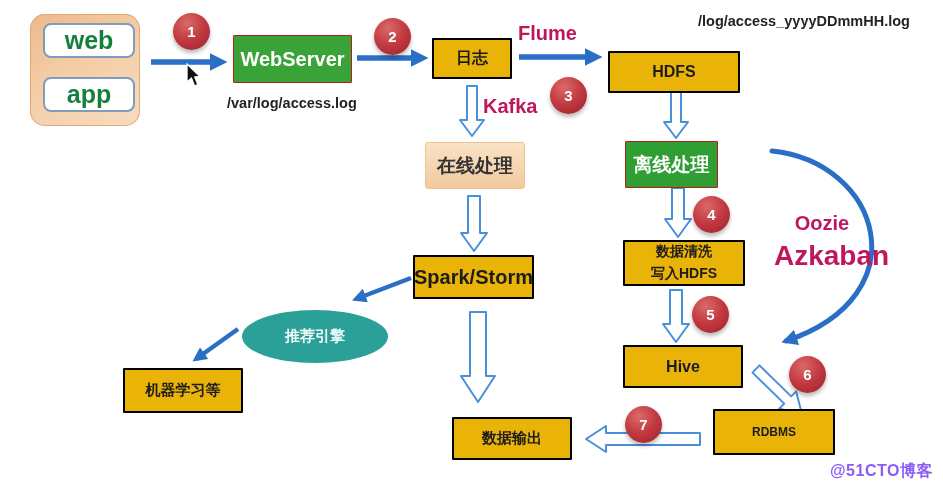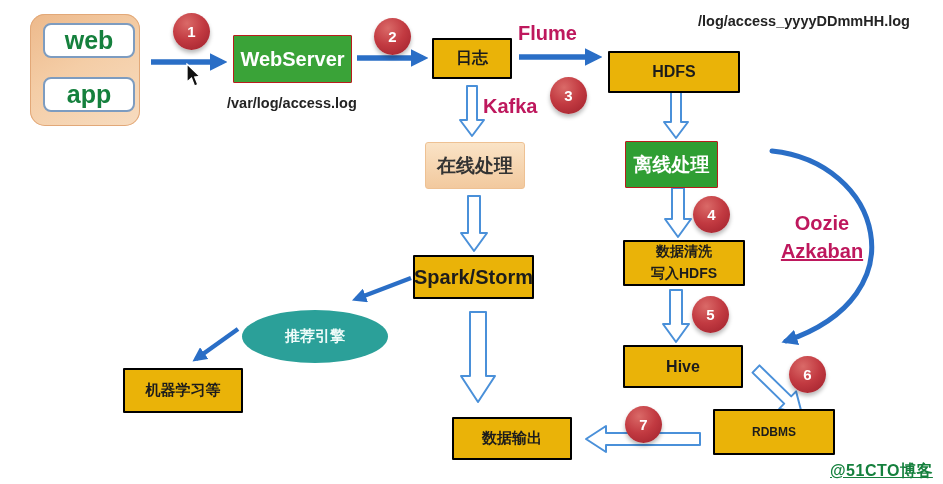--- a/index.html
+++ b/index.html
@@ -38,21 +38,21 @@
   .lbl{position:absolute;font-weight:bold;color:#be185d;white-space:nowrap;}
   .caption{position:absolute;font-weight:bold;font-size:14.5px;color:#242424;white-space:nowrap;}
   .ellipse{
     position:absolute;left:242px;top:310px;width:146px;height:53px;border-radius:50%;
     background:#2ba099;display:flex;align-items:center;justify-content:center;
     color:#eefbf9;font-weight:bold;font-size:15px;
   }
   .two-line{flex-direction:column;line-height:1.55;}
   #watermark{
     position:absolute;left:830px;top:461px;font-size:16px;font-weight:bold;
-    color:#15803d;letter-spacing:.5px;white-space:nowrap;text-decoration:underline;
+    color:#8b5cf6;letter-spacing:.5px;white-space:nowrap;
   }
   #cursor{position:absolute;left:185px;top:63px;}
 </style>
 </head>
 <body>
 
 <div id="canvas">
 
   <svg id="arrows" viewBox="0 0 943 484">
     <defs>
@@ -137,21 +137,21 @@
   <div class="node" style="left:713px;top:409px;width:122px;height:46px;font-size:12px;">
     <span>RDBMS</span>
   </div>
 
   <div class="caption" style="left:227px;top:95px;">/var/log/access.log</div>
   <div class="caption" style="left:698px;top:13px;">/log/access_yyyyDDmmHH.log</div>
 
   <div class="lbl" style="left:518px;top:22px;font-size:20px;">Flume</div>
   <div class="lbl" style="left:483px;top:95px;font-size:20px;">Kafka</div>
   <div class="lbl" style="left:780px;top:212px;width:84px;text-align:center;font-size:20px;">Oozie</div>
-  <div class="lbl" style="left:774px;top:240px;width:96px;text-align:center;font-size:20px;text-decoration:underline;">Azkaban</div>
+  <div class="lbl" style="left:774px;top:240px;width:96px;text-align:center;font-size:28px;">Azkaban</div>
 
   <div class="badge" style="left:173px;top:13px;">1</div>
   <div class="badge" style="left:374px;top:18px;">2</div>
   <div class="badge" style="left:550px;top:77px;">3</div>
   <div class="badge" style="left:693px;top:196px;">4</div>
   <div class="badge" style="left:692px;top:296px;">5</div>
   <div class="badge" style="left:789px;top:356px;">6</div>
   <div class="badge" style="left:625px;top:406px;">7</div>
 
   <svg id="cursor" width="18" height="26" viewBox="0 0 18 26">

